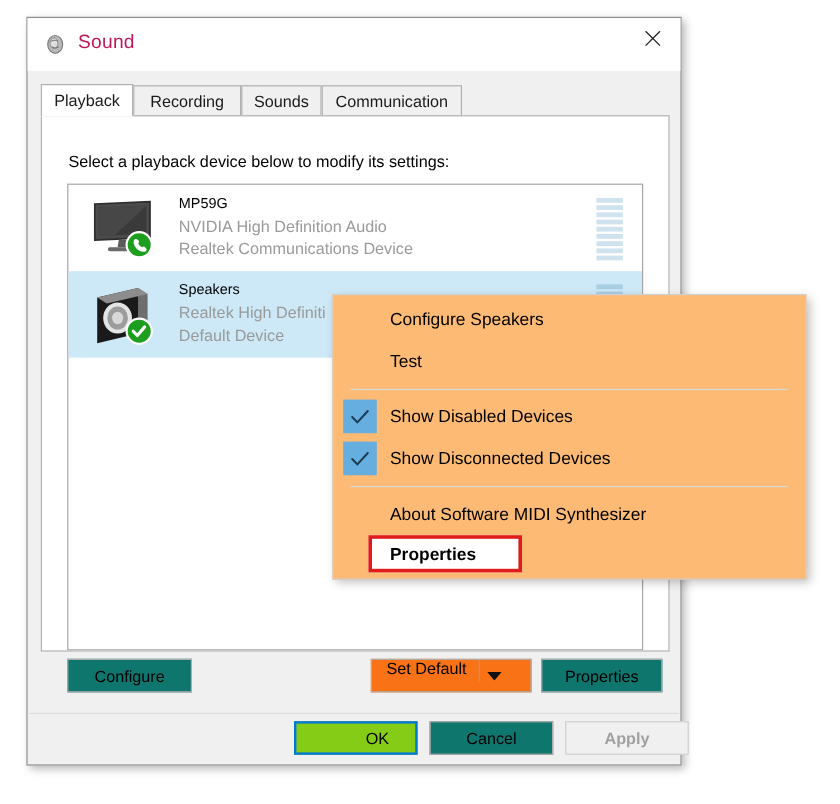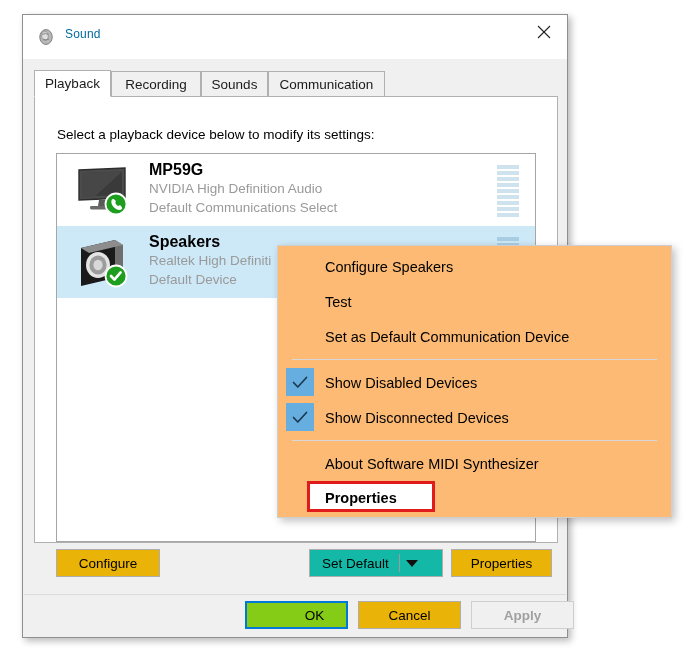--- a/index.html
+++ b/index.html
@@ -44,22 +44,22 @@
     left: 14px;
     top: 13px;
     width: 18px;
     height: 18px;
   }
 
   .title-text {
     position: absolute;
     left: 42px;
     top: 12px;
-    font-size: 12px;
-    color: #0369a1;
+    font-size: 16px;
+    color: #be185d;
     letter-spacing: 0.2px;
   }
 
   .close-btn {
     position: absolute;
     right: 0px;
     top: 0px;
     width: 46px;
     height: 34px;
     display: flex;
@@ -150,22 +150,22 @@
     width: 56px;
     height: 52px;
   }
 
   .dev-text {
     position: absolute;
     left: 92px;
     top: 6px;
   }
   .dev-name {
-    font-size: 16px;
-    font-weight: bold;
+    font-size: 12px;
+    font-weight: normal;
     color: #000000;
     line-height: 19px;
   }
   .dev-sub {
     font-size: 13.5px;
     color: #9a9a9a;
     line-height: 19px;
   }
 
   .vumeter {
@@ -188,46 +188,45 @@
   .btnrow {
     position: absolute;
     left: 0;
     top: 534px;
     width: 100%;
     height: 44px;
   }
 
   .btn {
     position: absolute;
-    background: #eab308;
+    background: #0f766e;
     border: 1px solid #adadad;
     box-sizing: border-box;
     font-size: 13.5px;
     color: #000000;
     display: flex;
     align-items: center;
     justify-content: center;
     height: 28px;
     cursor: default;
   }
   .btn.disabled { color: #a0a0a0; }
   .btn.default {
     border: 2px solid #0078d7;
     background: #84cc16;
     padding-left: 36px;
   }
 
   .splitbtn {
     position: absolute;
     height: 28px;
-    background: #14b8a6;
+    background: #f97316;
     border: 1px solid #adadad;
     box-sizing: border-box;
     display: flex;
-    align-items: center;
     cursor: default;
   }
   .splitbtn .sb-label {
     font-size: 13.5px;
     color: #000;
     padding: 0 10px 0 12px;
   }
   .splitbtn .sb-div {
     width: 1px;
     height: 18px;
@@ -373,21 +372,21 @@
             <rect x="15" y="42" width="26" height="3.4" rx="1.4" fill="#6a6a6a"></rect>
             <circle cx="41" cy="40" r="10.5" fill="#1e9e1e" stroke="#ffffff" stroke-width="1.8"></circle>
             <path d="M36.5 36.5 c0.4 -1.2 1.6 -1.8 2.5 -1.2 l1.4 1.2 c0.7 0.6 0.5 1.6 -0.2 2.2
                      c0.6 1.5 1.8 2.7 3.3 3.3 c0.6 -0.7 1.6 -0.9 2.2 -0.2 l1.2 1.4
                      c0.6 0.9 0 2.1 -1.2 2.5 c-4.5 1.3 -10.5 -4.7 -9.2 -9.2 z" fill="#ffffff"></path>
           </svg>
         </span>
         <div class="dev-text">
           <div class="dev-name">MP59G</div>
           <div class="dev-sub">NVIDIA High Definition Audio</div>
-          <div class="dev-sub">Default Communications Select</div>
+          <div class="dev-sub">Realtek Communications Device</div>
         </div>
         <div class="vumeter">
           <div class="vuseg"></div>
           <div class="vuseg"></div>
           <div class="vuseg"></div>
           <div class="vuseg"></div>
           <div class="vuseg"></div>
           <div class="vuseg"></div>
           <div class="vuseg"></div>
           <div class="vuseg"></div>
@@ -468,23 +467,20 @@
 
     <div class="mi">
       <span class="mi-label">Configure Speakers</span>
     </div>
 
     <div class="mi">
       <span class="mi-label">Test</span>
     </div>
 
 
-    <div class="mi">
-      <span class="mi-label">Set as Default Communication Device</span>
-    </div>
 
     <div class="mi-sep"></div>
 
     <div class="mi">
       <span class="mi-check checked">
         <svg width="16" height="13" viewBox="0 0 16 13">
           <path d="M1.5 6.5 L5.8 11 L14.5 1.5" stroke="#1b3a52" stroke-width="1.7" fill="none" stroke-linecap="round" stroke-linejoin="round"></path>
         </svg>
       </span>
       <span class="mi-label">Show Disabled Devices</span>

